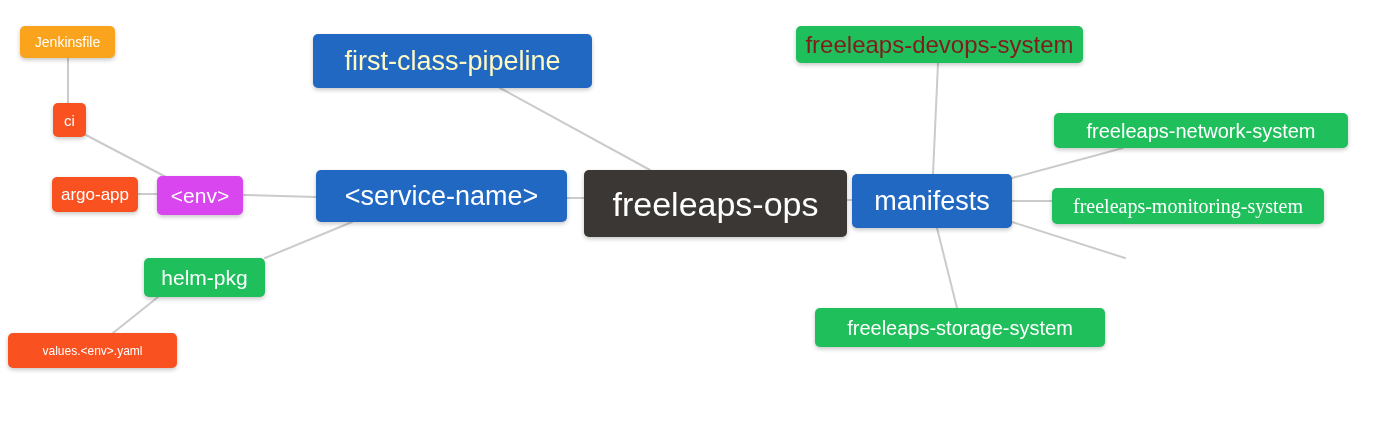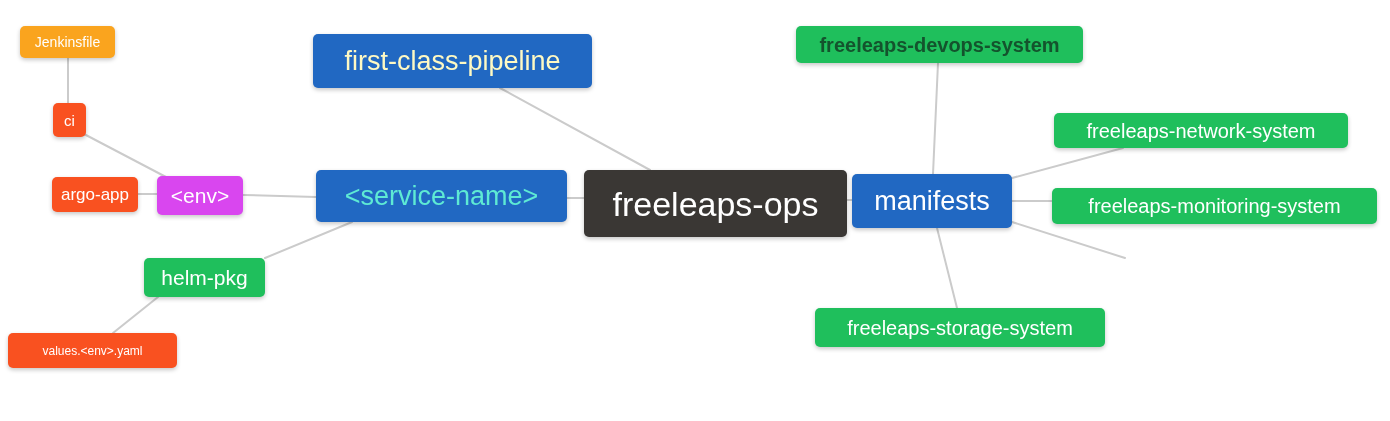--- a/index.html
+++ b/index.html
@@ -80,34 +80,34 @@
   </div>
     <div class="node" style="left: 144px; top: 258px; width: 121px; height: 39px; font-size: 21px; background: rgb(31, 191, 92); color: rgb(255, 255, 255);">
     <span class="node-label">helm-pkg</span>
   </div>
     <div class="node" style="left: 8px; top: 333px; width: 169px; height: 35px; font-size: 12px; background: rgb(249, 81, 32); color: rgb(255, 255, 255);">
     <span class="node-label">values.&lt;env&gt;.yaml</span>
   </div>
     <div class="node" style="left: 313px; top: 34px; width: 279px; height: 54px; font-size: 27px; background: rgb(33, 104, 194); color: #fef9c3;">
     <span class="node-label">first-class-pipeline</span>
   </div>
-    <div class="node" style="left: 316px; top: 170px; width: 251px; height: 52px; font-size: 27px; background: rgb(33, 104, 194); color: #5eead4;">
+    <div class="node" style="left: 316px; top: 170px; width: 251px; height: 52px; font-size: 27px; background: rgb(33, 104, 194); color: #ffffff;">
     <span class="node-label">&lt;service-name&gt;</span>
   </div>
     <div class="node" style="left: 584px; top: 170px; width: 263px; height: 67px; font-size: 34px; background: rgb(58, 55, 52); color: rgb(255, 255, 255);">
     <span class="node-label">freeleaps-ops</span>
   </div>
     <div class="node" style="left: 852px; top: 174px; width: 160px; height: 54px; font-size: 27px; background: rgb(33, 104, 194); color: rgb(255, 255, 255);">
     <span class="node-label">manifests</span>
   </div>
-    <div class="node" style="left: 796px; top: 26px; width: 287px; height: 37px; font-size: 20px; background: rgb(31, 191, 92); color: #14532d; font-weight: bold;">
+    <div class="node" style="left: 796px; top: 26px; width: 287px; height: 37px; font-size: 24px; background: rgb(31, 191, 92); color: #7f1d1d;">
     <span class="node-label">freeleaps-devops-system</span>
   </div>
     <div class="node" style="left: 1054px; top: 113px; width: 294px; height: 35px; font-size: 20px; background: rgb(31, 191, 92); color: rgb(255, 255, 255);">
     <span class="node-label">freeleaps-network-system</span>
   </div>
-    <div class="node" style="left: 1052px; top: 188px; width: 325px; height: 36px; font-size: 20px; background: rgb(31, 191, 92); color: rgb(255, 255, 255);">
+    <div class="node" style="left: 1052px; top: 188px; width: 272px; height: 36px; font-size: 20px; background: rgb(31, 191, 92); color: rgb(255, 255, 255); font-family: Liberation Serif, serif;">
     <span class="node-label">freeleaps-monitoring-system</span>
   </div>
     <div class="node" style="left: 815px; top: 308px; width: 290px; height: 39px; font-size: 20px; background: rgb(31, 191, 92); color: rgb(255, 255, 255);">
     <span class="node-label">freeleaps-storage-system</span>
   </div>
   </div>
 
 </body></html>

